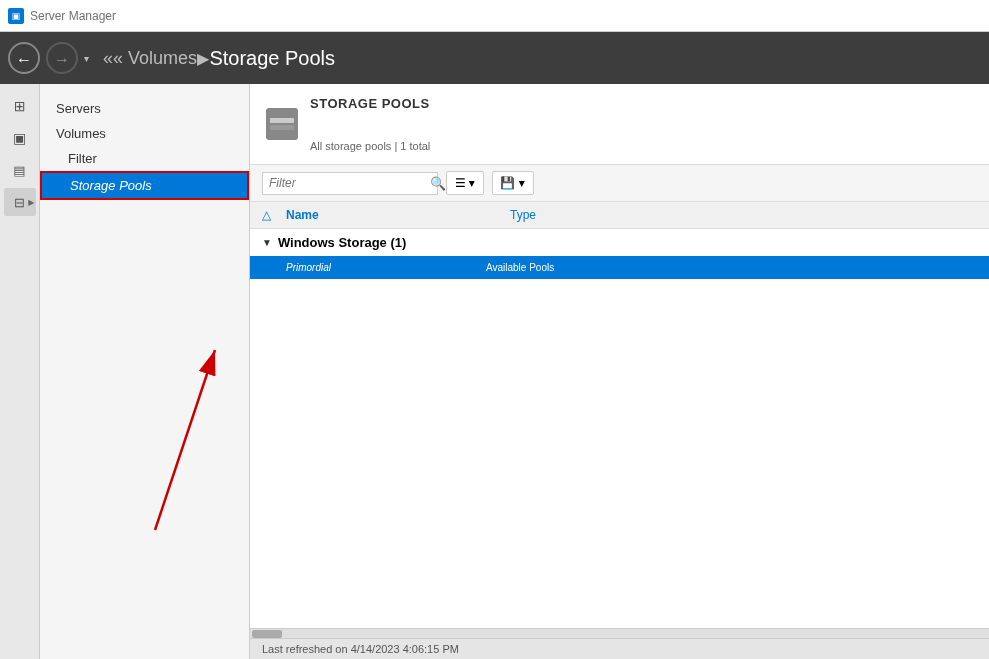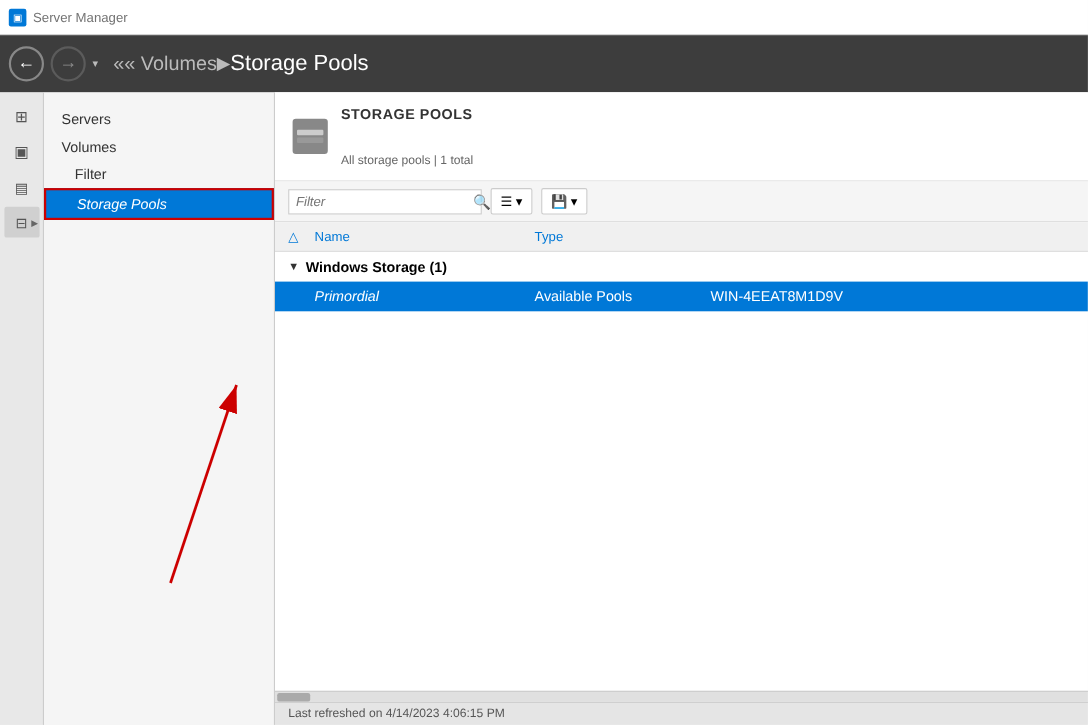--- a/index.html
+++ b/index.html
@@ -193,42 +193,42 @@
       display: flex;
       align-items: center;
       padding: 6px 12px;
       background: #f0f0f0;
       border-bottom: 1px solid #ddd;
       color: #0078d7;
       font-size: 12px;
       gap: 0;
     }
     .th-warn { width: 24px; }
-    .th-name { width: 200px; }
-    .th-type { width: 160px; }
+    .th-name { width: 200px; font-weight: bold; }
+    .th-type { width: 160px; margin-left: 24px; }
     .th-managed { flex: 1; }
 
     .group-row {
       padding: 6px 12px;
       font-size: 13px;
       font-weight: 600;
       display: flex;
       align-items: center;
       gap: 6px;
       background: #fff;
     }
     .group-arrow { font-size: 10px; color: #333; }
 
     .data-row {
       display: flex;
       align-items: flex-start;
       padding: 6px 12px;
       background: #0078d7;
       color: #fff;
-      font-size: 13px;
+      font-size: 10px;
     }
     .data-row .cell-name { width: 200px; font-style: italic; }
     .data-row .cell-type { width: 160px; }
     .data-row .cell-managed { flex: 1; }
 
     
     .status-bar {
       border-top: 1px solid #ccc;
       background: #e5e5e5;
       padding: 4px 12px;
@@ -365,21 +365,20 @@
 
         <div class="group-row">
           <span class="group-arrow">▼</span>
           <span>Windows Storage (1)</span>
         </div>
 
         <div class="data-row">
           <div class="th-warn"></div>
           <div class="cell-name">Primordial</div>
           <div class="cell-type">Available Pools</div>
-          <div class="cell-managed">WIN-4EEAT8M1D9V</div>
         </div>
       </div>
 
       <div class="scroll-area">
         <div class="scroll-thumb"></div>
       </div>
 
       <div class="status-bar">
         <span>Last refreshed on 4/14/2023 4:06:15 PM</span>
       </div>

